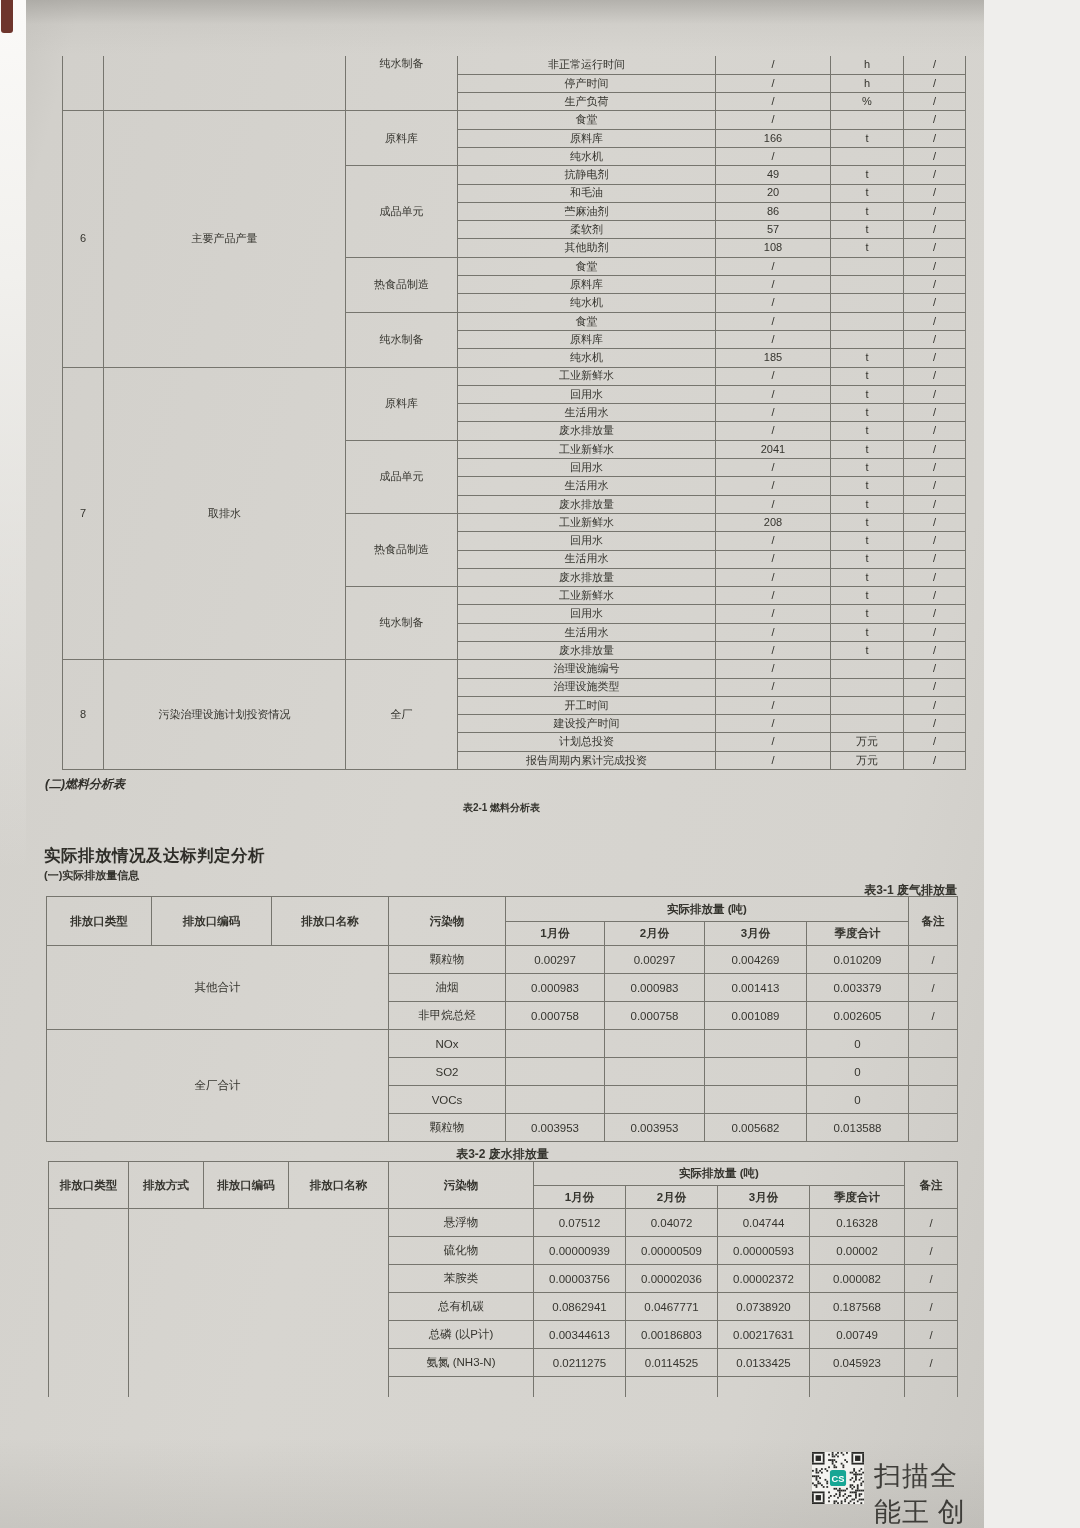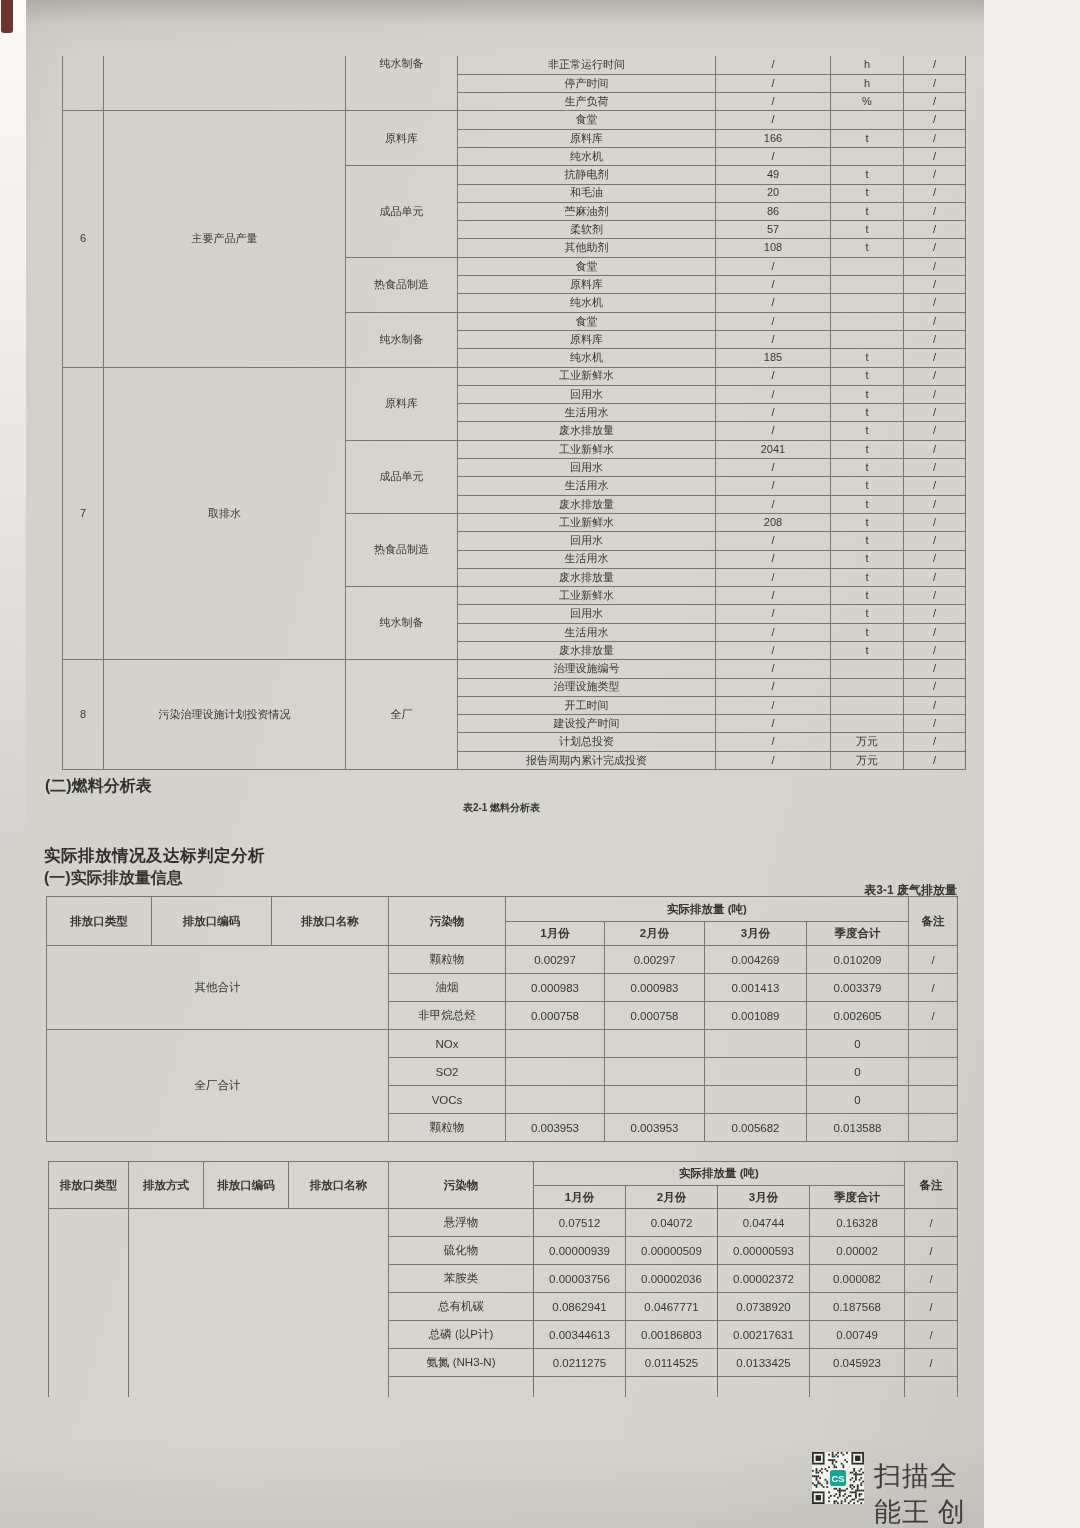--- a/index.html
+++ b/index.html
@@ -16,27 +16,27 @@
 
   table{border-collapse:collapse;table-layout:fixed;}
   td{border:1px solid #76756e;padding:0 2px;text-align:center;vertical-align:middle;
      overflow:hidden;white-space:nowrap;}
 
   .ct{position:absolute;left:62px;top:56px;width:903px;font-size:11px;line-height:1.05;}
   .ct tr{height:18.3px;}
   .ct td.cut-top{border-top:none;}
   .ct td.unit-top{vertical-align:top;padding-top:2px;}
 
-  .fuel-label{position:absolute;left:45px;top:776px;font-size:16px;font-weight:700;color:#32312c;}
+  .fuel-label{position:absolute;left:45px;top:776px;font-size:12px;font-weight:700;color:#32312c;font-style:italic;}
   .fuel-caption{position:absolute;left:46px;top:801px;width:911px;text-align:center;font-size:10px;font-weight:700;}
   .ft{position:absolute;left:46px;top:820px;width:911px;font-size:11.5px;font-weight:700;color:#3a3933;}
   .ft tr{height:22px;}
 
   .emission-title{position:absolute;left:44px;top:845px;font-size:16.5px;font-weight:700;color:#2f2e29;letter-spacing:.5px;}
-  .emission-sub{position:absolute;left:44px;top:868px;font-size:16px;font-weight:700;}
+  .emission-sub{position:absolute;left:44px;top:868px;font-size:11px;font-weight:700;}
 
   .gas-caption{position:absolute;left:46px;top:882px;width:911px;text-align:right;font-size:12px;font-weight:700;}
   .gt{position:absolute;left:46px;top:896px;width:911px;font-size:11.5px;}
   .gt td.hdr{font-weight:700;}
   .gt tr.h1{height:25px;} .gt tr.h2{height:24px;} .gt tr.body{height:28px;}
 
   .water-caption{position:absolute;left:48px;top:1146px;width:909px;text-align:center;font-size:12px;font-weight:700;}
   .wt-wrap{position:absolute;left:48px;top:1161px;width:911px;height:236px;overflow:hidden;}
   .wt{width:909px;font-size:11.5px;}
   .wt td.hdr{font-weight:700;}
@@ -409,20 +409,21 @@
           <td>颗粒物</td>
           <td>0.003953</td>
           <td>0.003953</td>
           <td>0.005682</td>
           <td>0.013588</td>
           <td></td>
         </tr>
       </tbody>
     </table>
 
+  <div class="water-caption">表3-2 废水排放量</div>
   <div class="wt-wrap">
     <table class="wt">
         <colgroup>
           <col style="width: 80px;">
           <col style="width: 75px;">
           <col style="width: 85px;">
           <col style="width: 100px;">
           <col style="width: 145px;">
           <col style="width: 92px;">
           <col style="width: 92px;">

